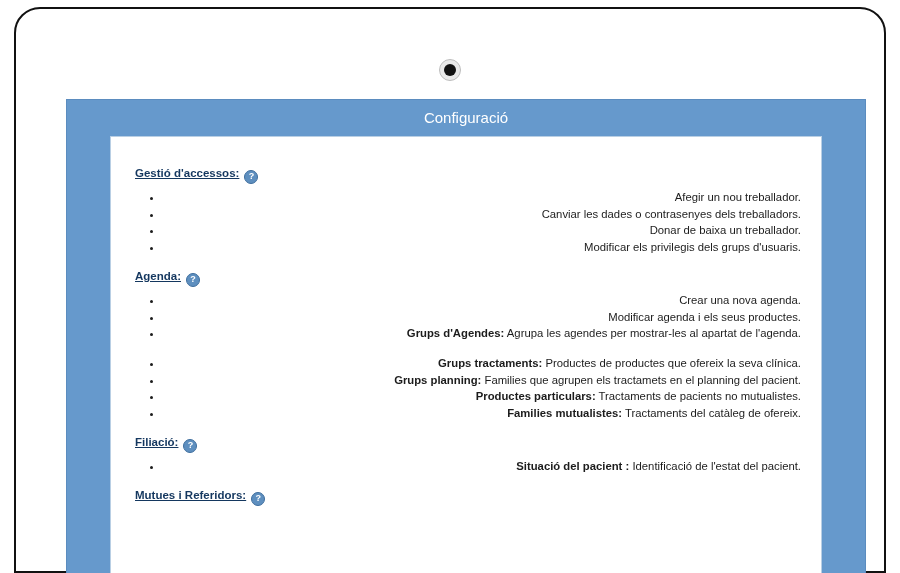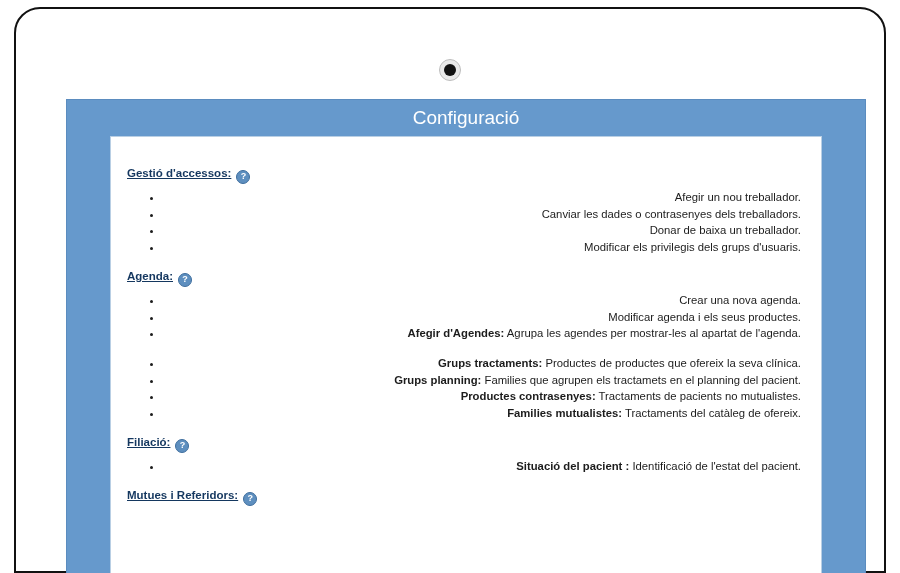--- a/index.html
+++ b/index.html
@@ -58,21 +58,21 @@
     height: 483px;
     background: #6699cc;
     box-sizing: border-box;
     border: 1px solid #5b8cbf;
   }
   #titlebar {
     height: 36px;
     line-height: 36px;
     text-align: center;
     color: #ffffff;
-    font-size: 19px;
+    font-size: 15px;
     font-family: "Liberation Sans", sans-serif;
   }
   #content {
     position: absolute;
     left: 43px;
     top: 36px;
     right: 43px;
     bottom: 0;
     background: #ffffff;
     border: 1px solid #b9cfe4;
@@ -84,21 +84,21 @@
     font-size: 11.5px;
     color: #1a1a1a;
   }
 
   .section { margin-bottom: 2px; }
 
   .sec-head {
     font-size: 11.5px;
     color: #12335e;
     font-weight: normal;
-    margin: 0 0 4px 0;
+    margin: 0 0 4px 8px;
     padding: 0;
     display: block;
   }
   .sec-title {
     text-decoration: underline;
     font-weight: bold;
     color: #14375f;
     font-size: 11.5px;
   }
 
@@ -153,28 +153,28 @@
               <li><span>Canviar les dades o contrasenyes dels treballadors.</span></li>
               <li><span>Donar de baixa un treballador.</span></li>
               <li><span>Modificar els privilegis dels grups d'usuaris.</span></li>
             </ul>
           </div>
           <div class="section">
             <div class="sec-head"><span class="sec-title">Agenda:</span><span class="help-icon">?</span></div>
             <ul class="items">
               <li><span>Crear una nova agenda.</span></li>
               <li><span>Modificar agenda i els seus productes.</span></li>
-              <li><span class="b">Afegir d'Agendes:</span><span> Agrupa les agendes per mostrar-les al apartat de l'agenda.</span></li>
+              <li><span class="b">Grups d'Agendes:</span><span> Agrupa les agendes per mostrar-les al apartat de l'agenda.</span></li>
             </ul>
           </div>
           <div class="section">
             <ul class="items">
               <li><span class="b">Grups tractaments:</span><span> Productes de productes que ofereix la seva clínica.</span></li>
               <li><span class="b">Grups planning:</span><span> Families que agrupen els tractamets en el planning del pacient.</span></li>
-              <li><span class="b">Productes contrasenyes:</span><span> Tractaments de pacients no mutualistes.</span></li>
+              <li><span class="b">Productes particulars:</span><span> Tractaments de pacients no mutualistes.</span></li>
               <li><span class="b">Families mutualistes:</span><span> Tractaments del catàleg de ofereix.</span></li>
             </ul>
           </div>
           <div class="section">
             <div class="sec-head"><span class="sec-title">Filiació:</span><span class="help-icon">?</span></div>
             <ul class="items">
               <li><span class="b">Situació del pacient :</span><span> Identificació de l'estat del pacient.</span></li>
             </ul>
           </div>
           <div class="section">

